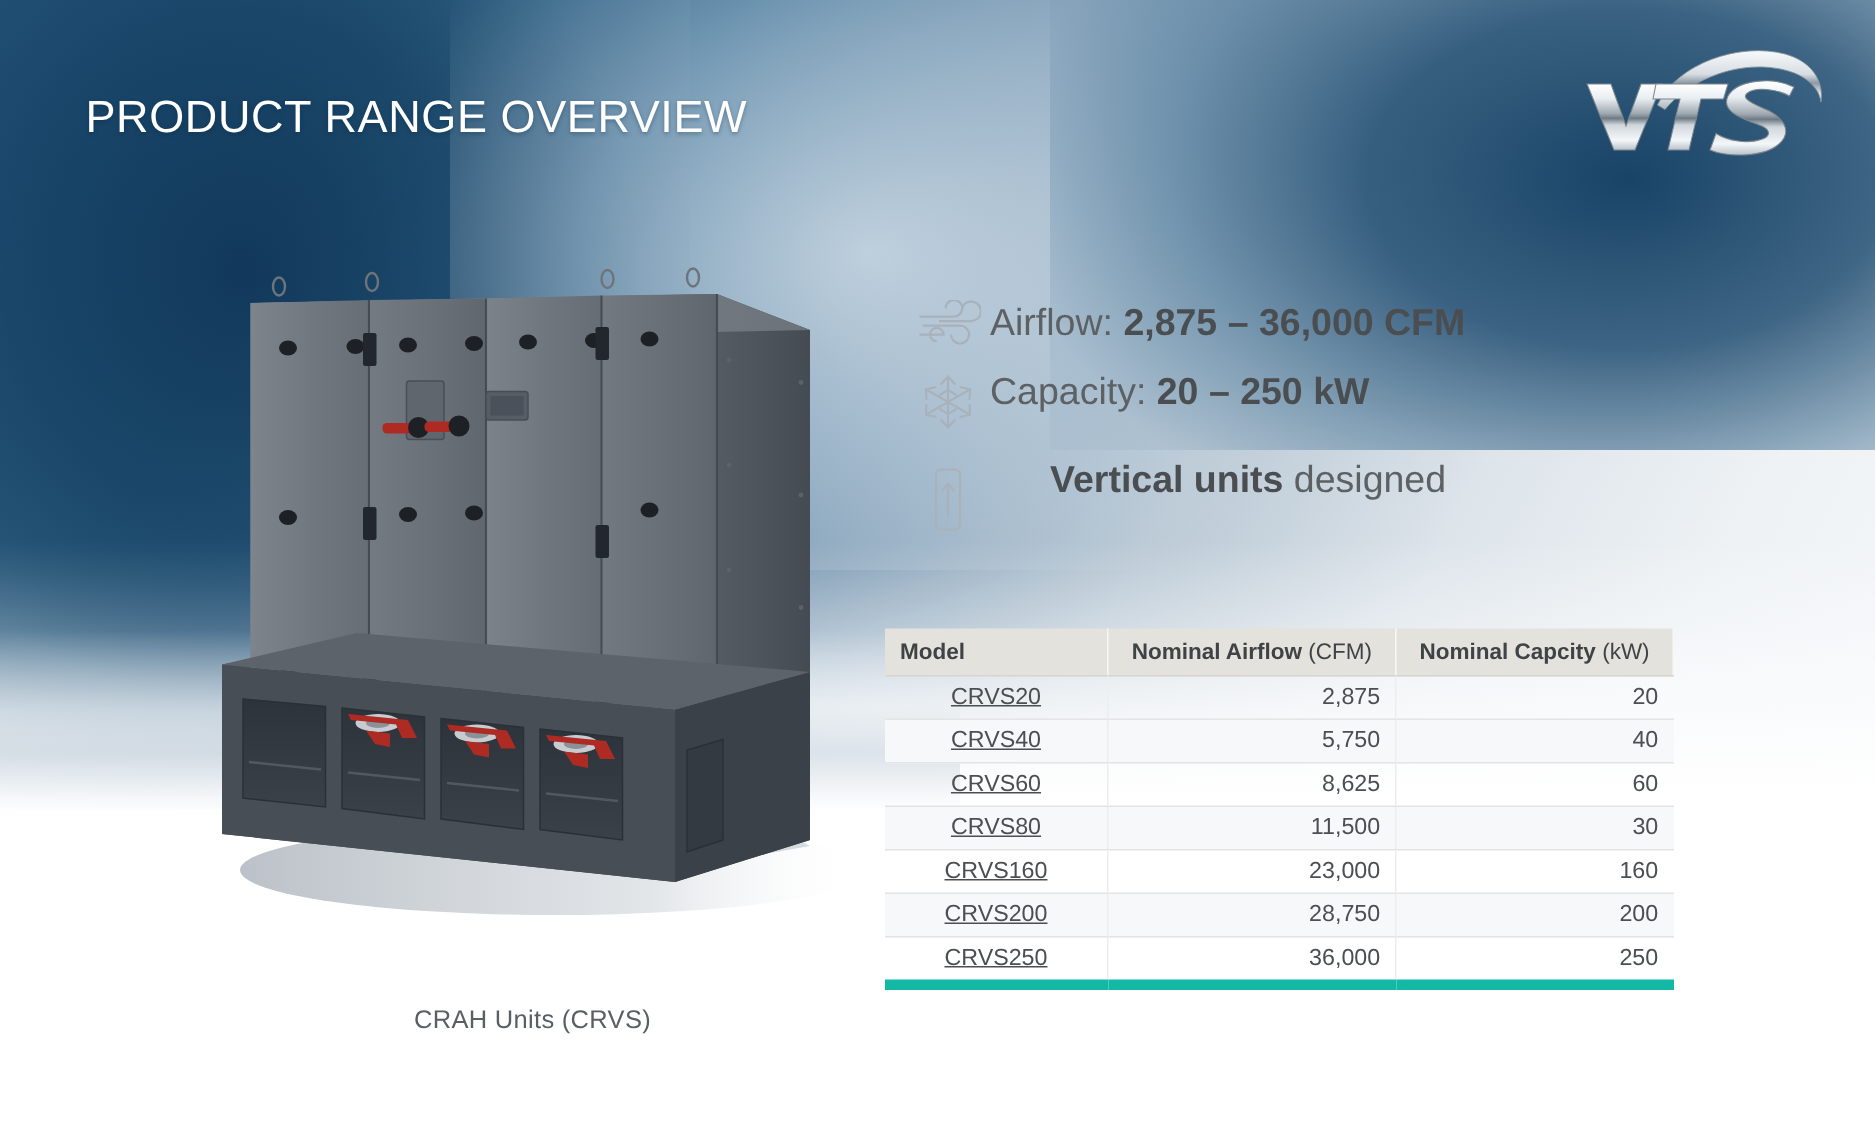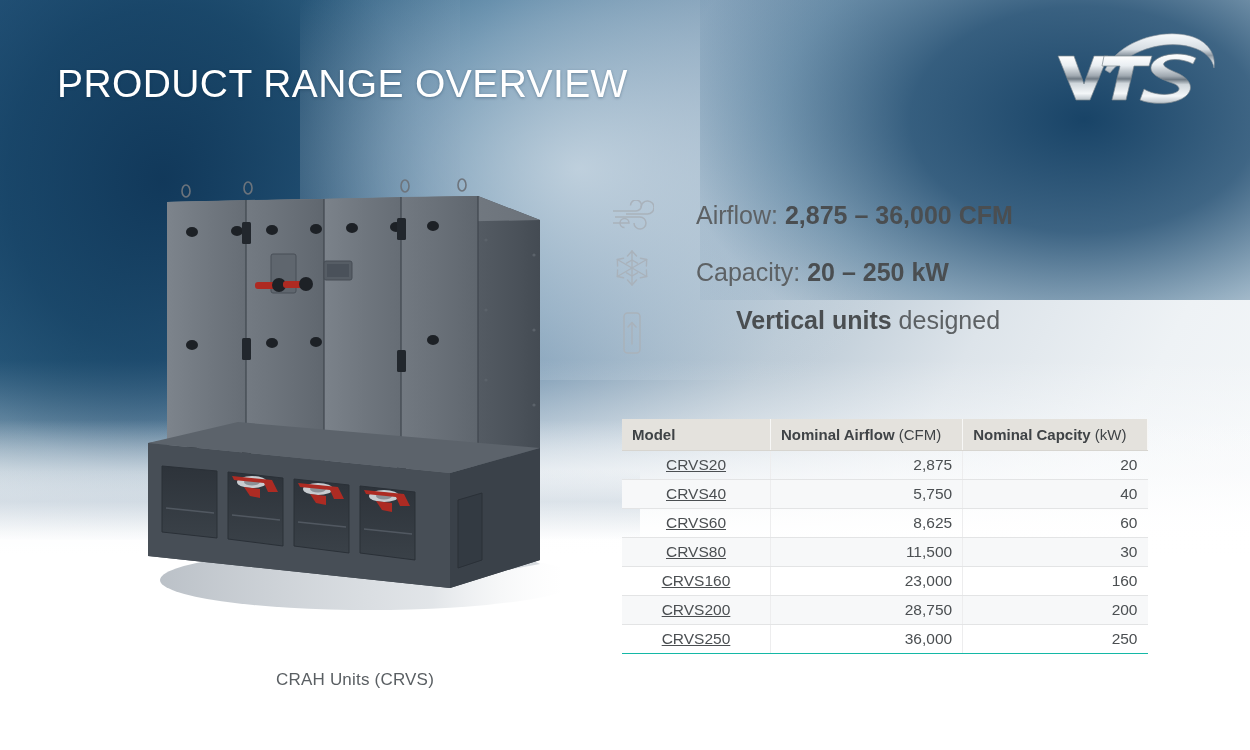--- a/index.html
+++ b/index.html
@@ -76,70 +76,70 @@
     position:absolute;left:0;width:640px;top:470px;height:70px;
     background:linear-gradient(to bottom,
        rgba(196,208,219,0.0) 0%,
        rgba(186,200,213,0.45) 45%,
        rgba(255,255,255,0) 100%);
   }
 
   
   .title{
     position:absolute;left:57px;top:62px;
-    font-size:39px;letter-spacing:0.4px;color:#ffffff;font-weight:400;
+    font-size:30px;letter-spacing:0.4px;color:#ffffff;font-weight:400;
     text-shadow:0 1px 3px rgba(10,40,66,0.35);
     white-space:nowrap;
   }
 
   
   .logo{position:absolute;right:22px;top:26px;width:180px;height:82px;}
   .logo svg{display:block;width:100%;height:100%;}
 
   
   .product{position:absolute;left:120px;top:160px;width:440px;height:460px;}
   .product svg{display:block;width:100%;height:100%;}
 
   .caption{
     position:absolute;left:190px;top:638px;width:330px;
     text-align:center;font-size:17px;color:#5a5f63;font-weight:400;
     letter-spacing:0.2px;white-space:nowrap;margin-top:32px;
   }
 
   
   .features{position:absolute;left:604px;top:196px;width:560px;}
-  .frow{display:flex;align-items:flex-start;margin-bottom:10px;gap:36px;}
+  .frow{display:flex;align-items:flex-start;margin-bottom:10px;}
   .ficon{width:56px;flex:0 0 56px;display:flex;justify-content:center;padding-top:4px;}
   .ficon svg{display:block;}
   .ftext{font-size:25px;color:#5d6164;line-height:1.30;padding-top:1px;}
   .ftext b{color:#4a4e51;font-weight:700;}
   .frow-airflow .ftext{padding-top:3px;}
-  .frow-capacity{margin-bottom:14px;align-items:flex-end;}
+  .frow-capacity{margin-bottom:14px;}
   .frow-vertical .ficon{padding-top:8px;}
   .frow-vertical .ftext{font-size:25px;line-height:1.42;margin-left:40px;}
 
   
   .spec{
-    position:absolute;left:622px;top:419px;width:526px;
+    position:absolute;left:590px;top:419px;width:526px;
     border-collapse:collapse;font-size:15.5px;color:#4b4f52;
   }
   .spec th{
     background:#e4e2dd;font-weight:700;color:#3f4346;
-    padding:7px 10px;font-size:15px;text-align:left;
+    padding:7px 10px;font-size:15px;text-align:center;
     border-right:1px solid #f7f7f6;border-bottom:1px solid #d7d5d0;
   }
   .spec th.c1{text-align:left;width:128px;}
   .spec th .unit{font-weight:400;}
   .spec td{
     padding:5px 10px;border-bottom:1px solid #e3e4e5;
     text-align:right;font-size:15.5px;
   }
   .spec td.c1{text-align:center;text-decoration:underline;}
   .spec tbody tr:nth-child(even){background:#f7f8f9;}
-  .spec tbody tr:last-child td{border-bottom:1px solid #14b8a6;}
+  .spec tbody tr:last-child td{border-bottom:7px solid #14b8a6;}
   .spec td.c2,.spec td.c3{border-left:1px solid #ededee;}
 </style>
 </head>
 <body>
 
 <div id="slide">
 
   <div class="bg-base"></div>
   <div class="bg-left"></div>
   <div class="bg-glow"></div>

